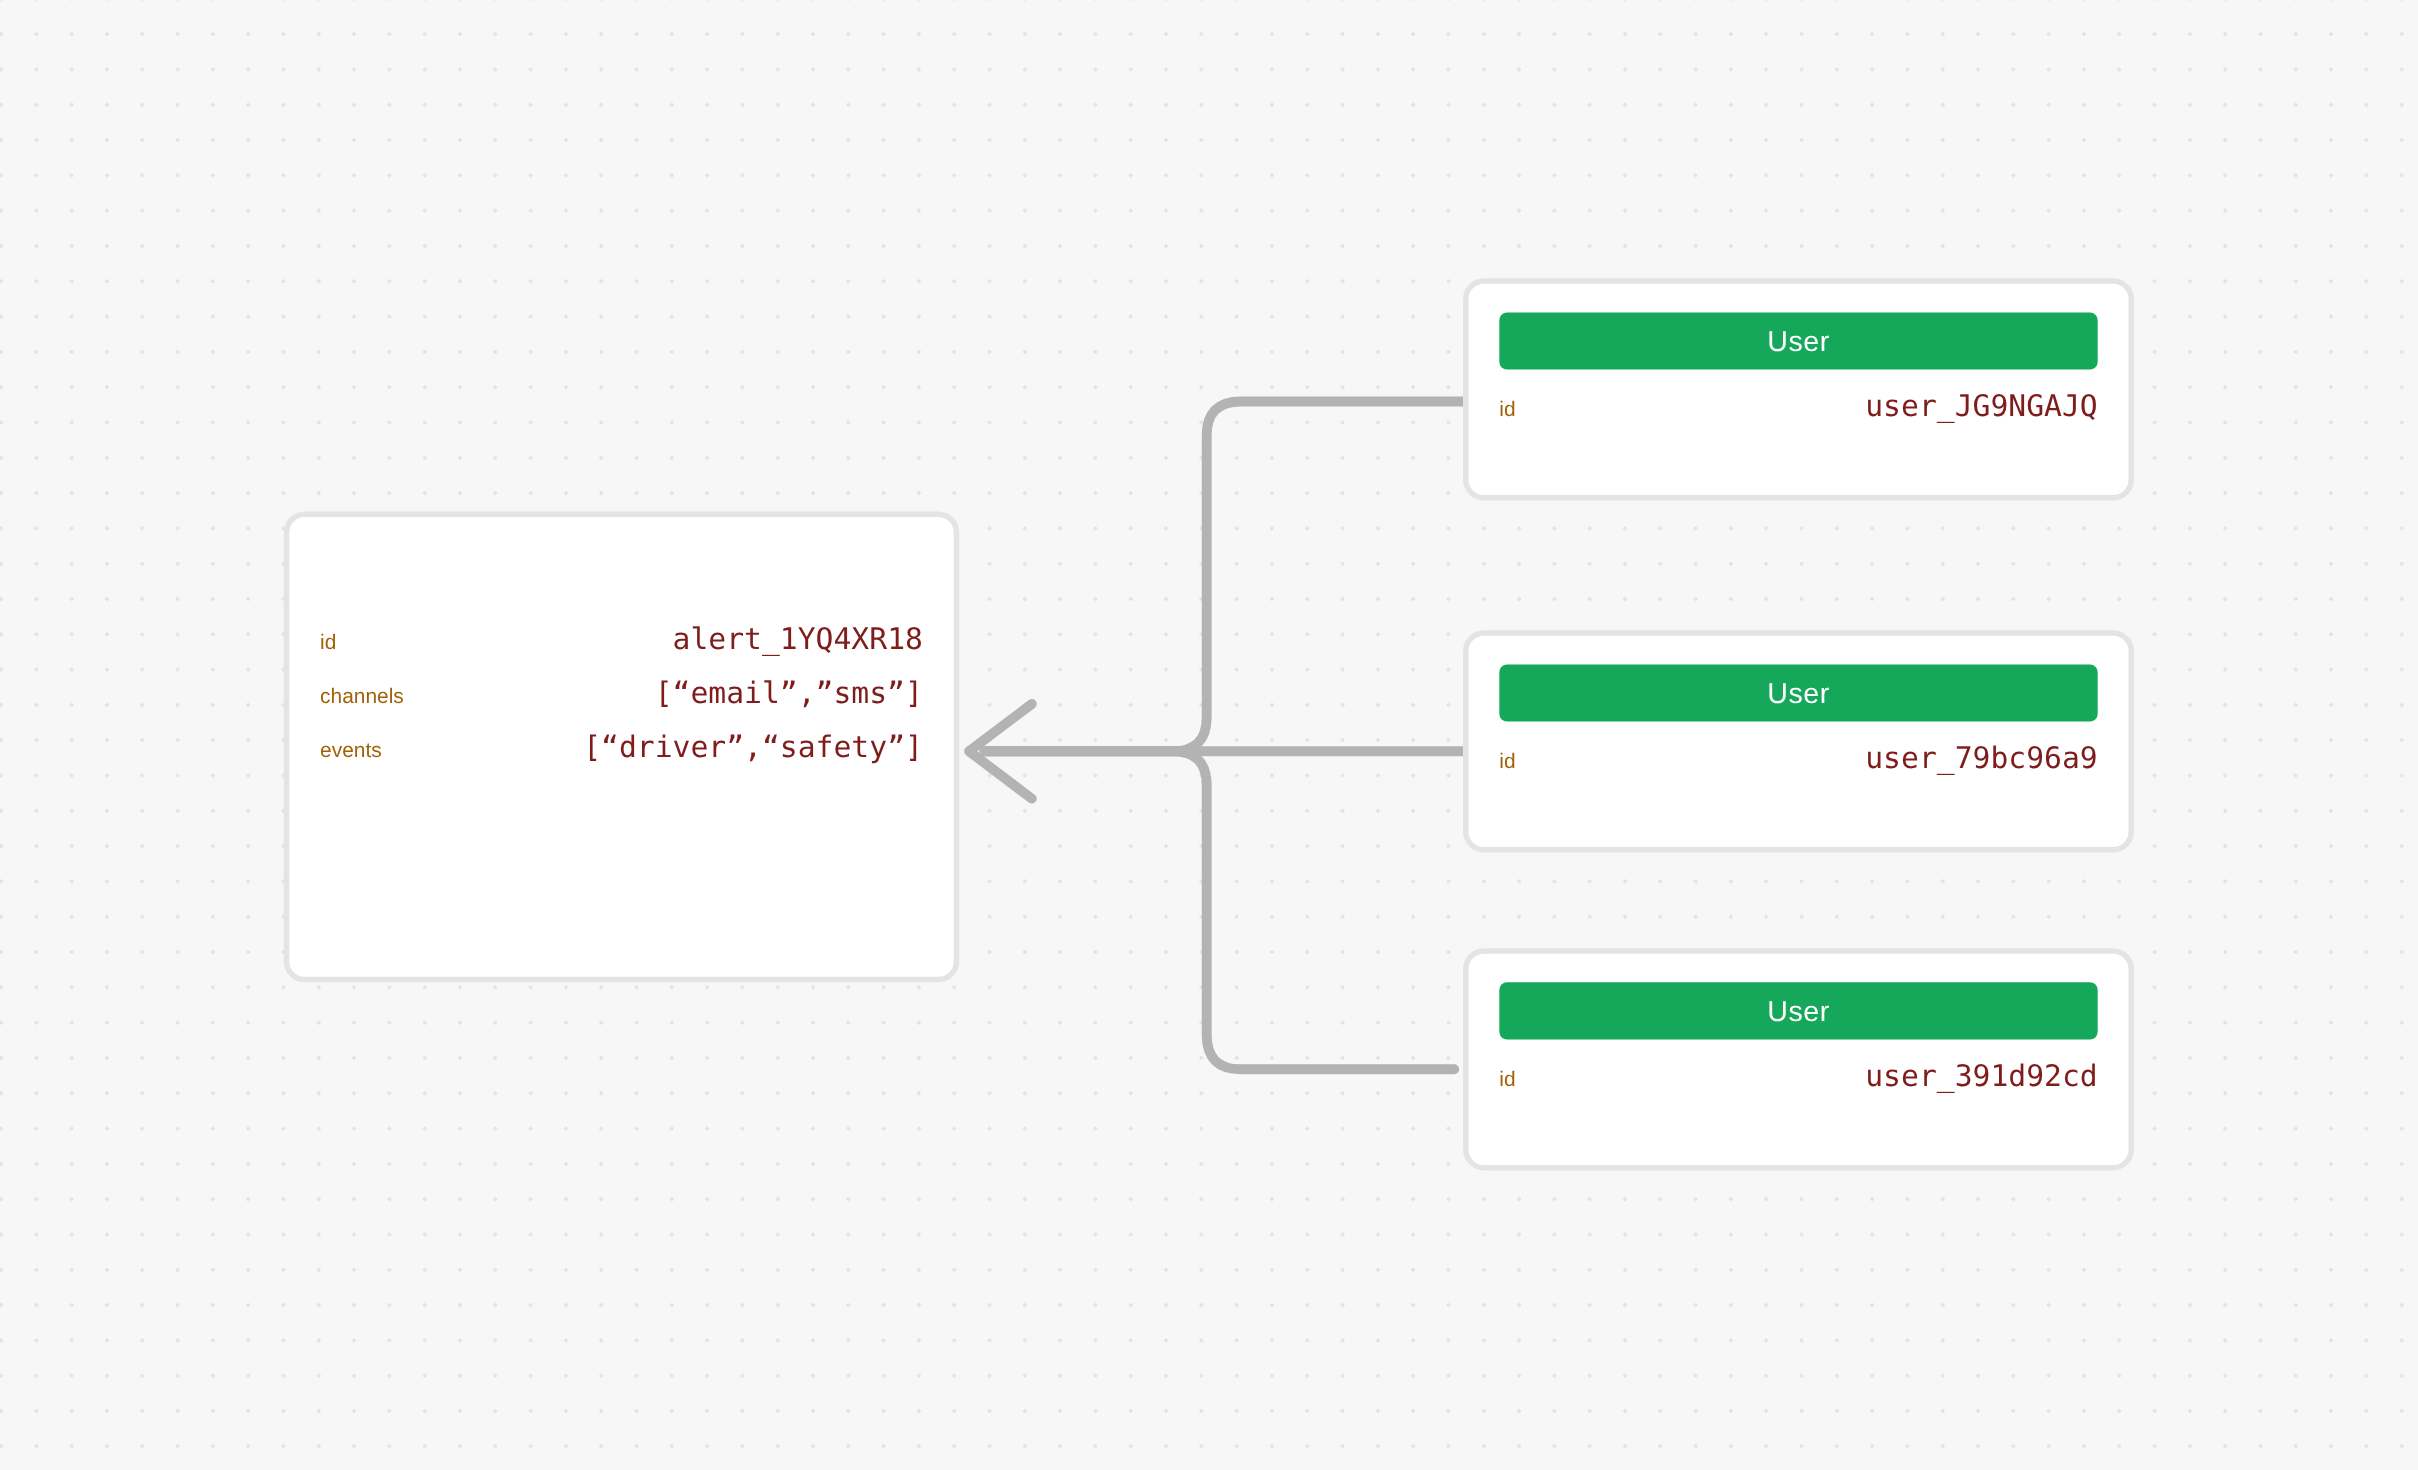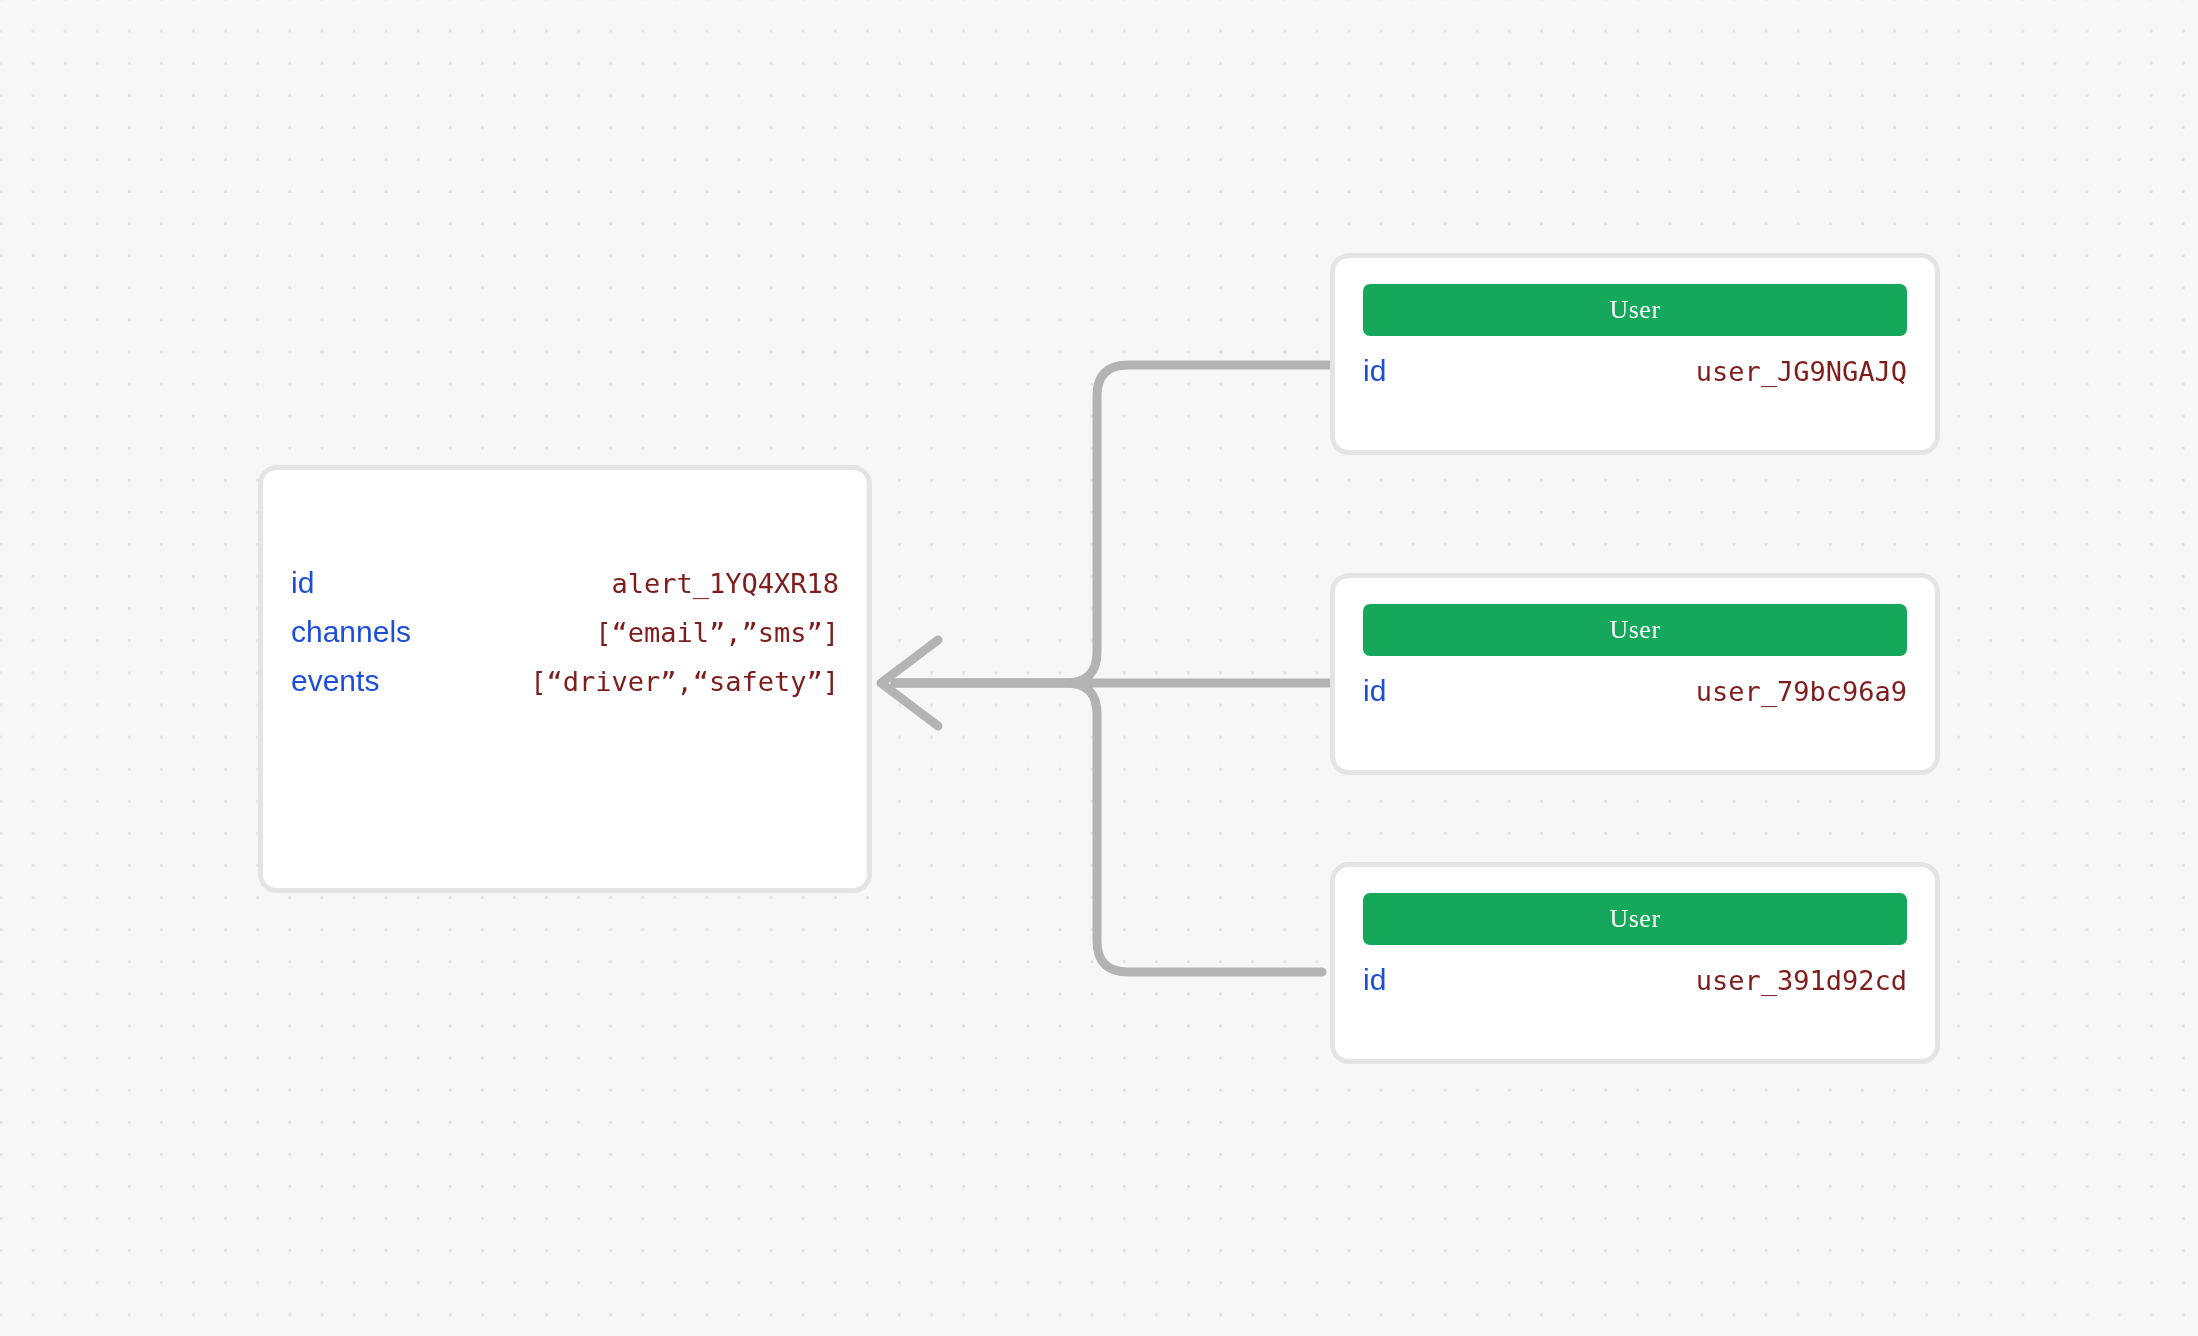--- a/index.html
+++ b/index.html
@@ -41,21 +41,21 @@
     position: absolute;
     left: 28px;
     right: 28px;
     top: 26px;
     height: 52px;
     border-radius: 7px;
     display: flex;
     align-items: center;
     justify-content: center;
     color: #ffffff;
-    font-family: Liberation Serif, serif;
+    font-family: Liberation Sans, sans-serif;
     font-size: 26px;
     letter-spacing: 0.5px;
     line-height: 1;
   }
   .card-header.blue  { background: #1196ff; }
   .card-header.green { background: #16a85a; }
 
   .card-body {
     position: absolute;
     left: 28px;
@@ -64,23 +64,23 @@
   .section { }
   .section + .section { margin-top: 22px; }
 
   .row {
     display: flex;
     align-items: baseline;
     justify-content: space-between;
     height: 49px;
   }
   .row-key {
-    color: #1d4ed8;
+    color: #a16207;
     font-family: "Liberation Sans", sans-serif;
-    font-size: 30px;
+    font-size: 19px;
     white-space: nowrap;
   }
   .row-val {
     color: #7f1d1d;
     font-family: "DejaVu Sans Mono", monospace;
     font-size: 27px;
     white-space: nowrap;
     text-align: right;
   }
 

